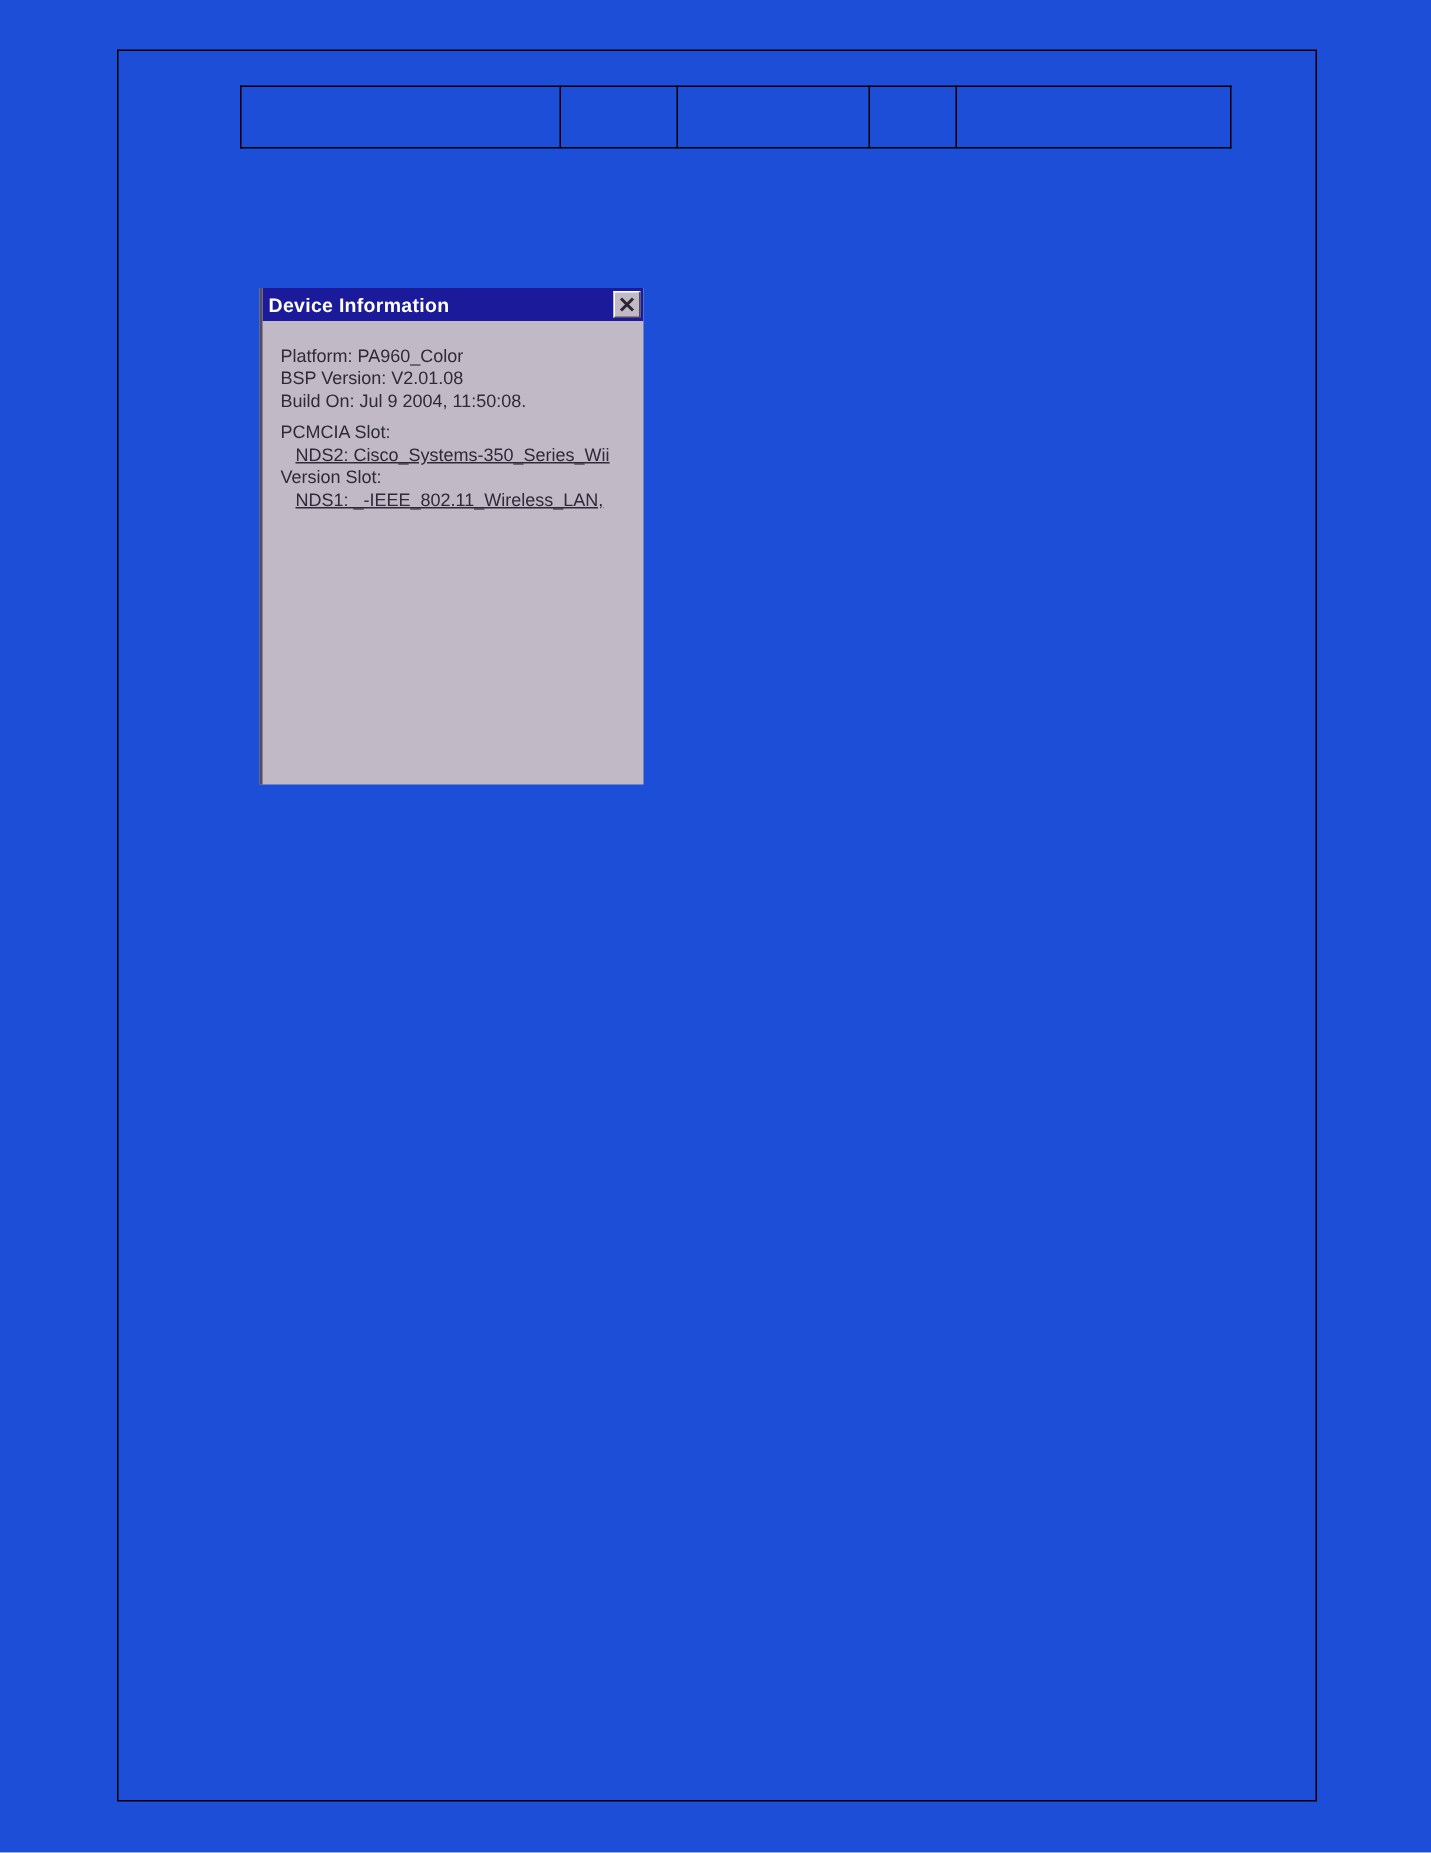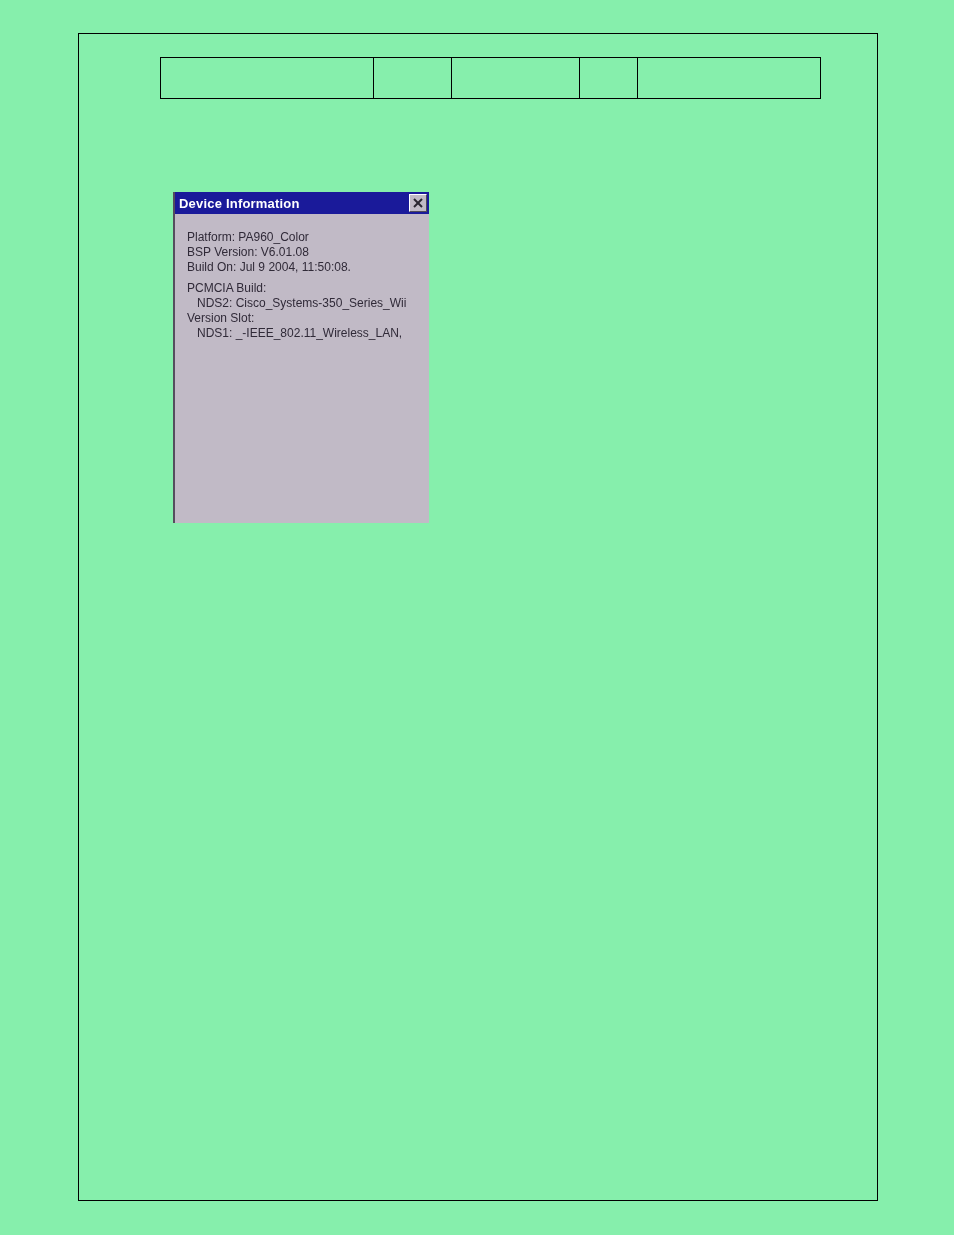--- a/index.html
+++ b/index.html
@@ -5,21 +5,21 @@
   html, body {
     margin: 0;
     padding: 0;
     background: #ffffff;
   }
   .page {
     position: relative;
     width: 954px;
     height: 1235px;
     margin: 0 auto;
-    background: #86efac;
+    background: #1d4ed8;
   }
   .outer-frame {
     position: absolute;
     left: 78px;
     top: 33px;
     width: 800px;
     height: 1168px;
     border: 1px solid #000;
     box-sizing: border-box;
   }
@@ -85,20 +85,21 @@
   }
   .body-area {
     padding: 16px 8px 0 12px;
     color: #302a38;
     font-size: 12px;
     line-height: 15px;
     white-space: nowrap;
   }
   .indent {
     padding-left: 10px;
+    text-decoration: underline;
   }
   .gap {
     height: 6px;
   }
 </style>
 </head>
 <body>
 
 <div class="page">
 
@@ -121,23 +122,23 @@
       <span class="title-text">Device Information</span>
       <div class="close-btn">
         <svg width="10" height="10" viewBox="0 0 10 10">
           <line x1="1" y1="1" x2="9" y2="9" stroke="#2b2631" stroke-width="2"></line>
           <line x1="9" y1="1" x2="1" y2="9" stroke="#2b2631" stroke-width="2"></line>
         </svg>
       </div>
     </div>
     <div class="body-area">
       <div>Platform: PA960_Color</div>
-      <div>BSP Version: V6.01.08</div>
+      <div>BSP Version: V2.01.08</div>
       <div>Build On: Jul  9 2004, 11:50:08.</div>
       <div class="gap"></div>
-      <div>PCMCIA Build:</div>
+      <div>PCMCIA Slot:</div>
       <div class="indent">NDS2: Cisco_Systems-350_Series_Wii</div>
       <div>Version Slot:</div>
       <div class="indent">NDS1: _-IEEE_802.11_Wireless_LAN,</div>
     </div>
   </div>
 
 </div>
 
 </body></html>

